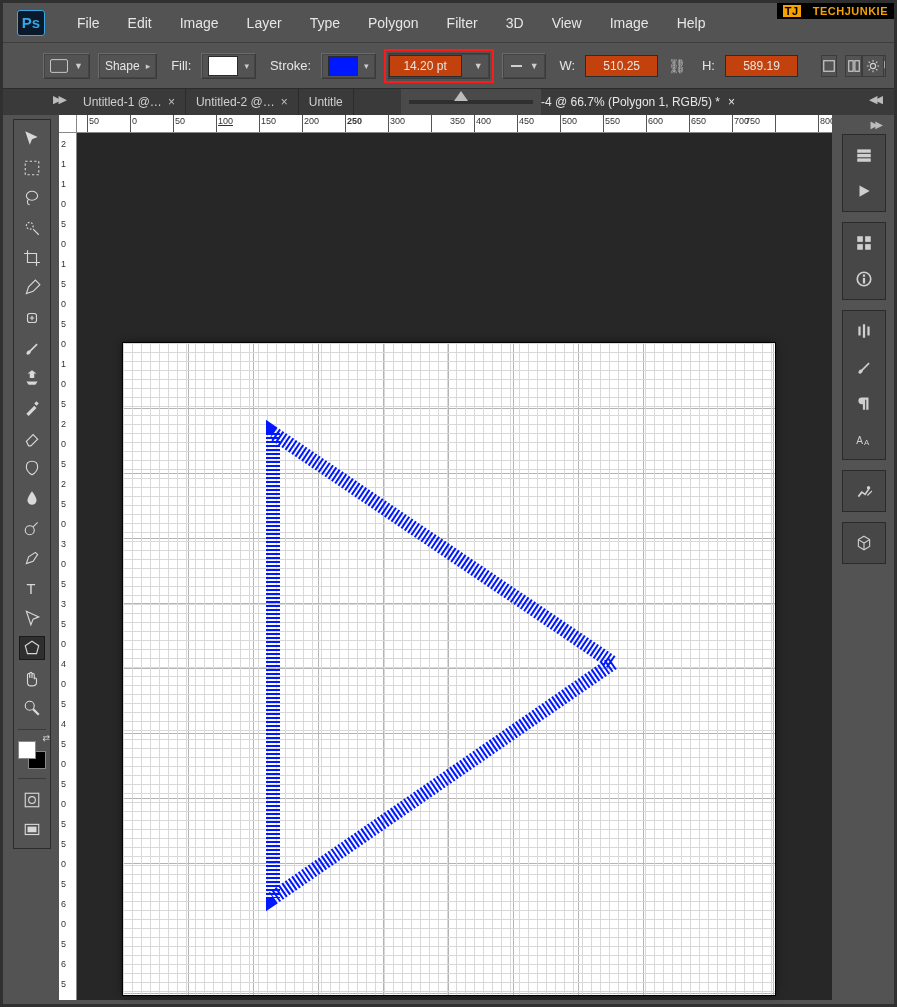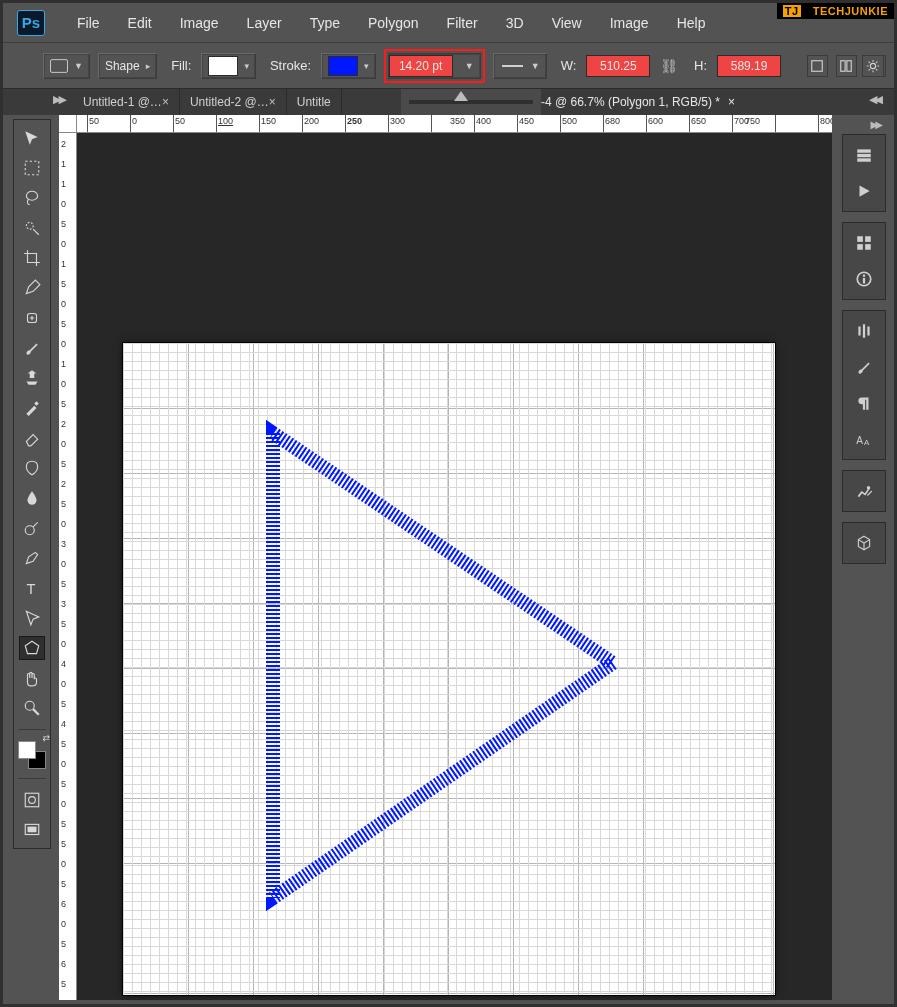--- a/index.html
+++ b/index.html
@@ -17,31 +17,31 @@
   .options-bar { height: 46px; background: #535353; display:flex; align-items:center; padding: 0 8px 0 40px; gap: 8px; color:#e6e6e6; font-size:13px; border-bottom:1px solid #2b2b2b; position:relative;}
   .opt-btn { background:#535353; border:1px solid #3b3b3b; border-top-color:#6a6a6a; border-left-color:#6a6a6a; height:26px; display:flex; align-items:center; padding:0 6px; color:#e6e6e6; font-size:12px; box-shadow: inset 0 0 0 1px #444;}
   .opt-btn .caret{ margin-left:6px; font-size:9px; color:#ccc;}
   .shape-ico { width:18px;height:16px;border:1.5px solid #d0d0d0; border-radius:2px; display:inline-block; transform:scaleY(.85);} 
   .swatch { width:30px;height:20px; border:1px solid #2b2b2b;}
   .swatch-white{background:#fff;}
   .swatch-blue{background:#0018ff;}
   .opt-label{margin:0 2px 0 6px;}
   .stroke-width-box{display:flex;align-items:center;border:2px solid #ff1a1a; padding:2px; gap:0;}
   .stroke-width-box .opt-btn{border-color:#3b3b3b;}
-  .num-field{background:#ef4444;border:1px solid #2b2b2b;color:#e6e6e6;font-size:12px;height:22px;width:64px;padding:0 4px;text-align:center;}
+  .num-field{background:#c2410c;border:1px solid #2b2b2b;color:#e6e6e6;font-size:12px;height:22px;width:73px;padding:0 4px;text-align:center;}
   .stroke-style{width:56px;}
   .stroke-style .line{flex:1;height:2px;background:#d0d0d0;margin:0 2px;}
   .link-ico{font-size:14px;color:#c8c8c8;padding:0 2px;}
   .opt-icon{width:22px;height:22px;border:1px solid #3b3b3b;display:flex;align-items:center;justify-content:center;background:#535353;}
   .opt-icon svg{width:14px;height:14px;stroke:#d0d0d0;fill:none;stroke-width:1.3;}
   .gear-container{position:absolute;right:10px;}
   
   
   .tab-strip{height:26px;background:#3a3a3a;display:flex;align-items:center;padding-left:70px;color:#d0d0d0;font-size:12px;position:relative;}
-  .doc-tab{display:flex;align-items:center;padding:0 10px;height:100%;border-right:1px solid #2b2b2b;}
+  .doc-tab{display:flex;align-items:center;gap:6px;padding:0 10px;height:100%;border-right:1px solid #2b2b2b;}
   .doc-tab .x{font-size:12px;color:#c0c0c0;}
   .mini-slider{position:absolute;left:398px;top:0;width:140px;height:26px;background:#4a4a4a;display:flex;align-items:center;}
   .mini-slider .rail{flex:1;height:4px;background:#2f2f2f;margin:0 8px;position:relative;}
   .mini-slider .thumb{position:absolute;top:-9px;left:36%;width:0;height:0;border-left:7px solid transparent;border-right:7px solid transparent;border-bottom:10px solid #bcbcbc;}
   .tab-rest{position:absolute;left:538px;top:0;height:26px;display:flex;align-items:center;font-size:12px;color:#e6e6e6;}
   .tab-strip .chevs{position:absolute;right:14px;top:4px;color:#bcbcbc;font-size:11px;letter-spacing:-3px;}
   .tab-strip .chevs-left{position:absolute;left:50px;top:4px;color:#bcbcbc;font-size:11px;letter-spacing:-3px;}
   
   
   .workspace{position:absolute;top:112px;left:56px;right:62px;bottom:4px;background:#14532d;}
@@ -209,21 +209,21 @@
       <div class="lbl" style="left: 313px;">300</div>
       <div class="tick" style="left: 354px;"></div>
       <div class="lbl" style="left: 356px; margin-left: 17px;">350</div>
       <div class="tick" style="left: 397px;"></div>
       <div class="lbl" style="left: 399px;">400</div>
       <div class="tick" style="left: 440px;"></div>
       <div class="lbl" style="left: 442px;">450</div>
       <div class="tick" style="left: 483px;"></div>
       <div class="lbl" style="left: 485px;">500</div>
       <div class="tick" style="left: 526px;"></div>
-      <div class="lbl" style="left: 528px;">680</div>
+      <div class="lbl" style="left: 528px;">550</div>
       <div class="tick" style="left: 569px;"></div>
       <div class="lbl" style="left: 571px;">600</div>
       <div class="tick" style="left: 612px;"></div>
       <div class="lbl" style="left: 614px;">650</div>
       <div class="tick" style="left: 655px;"></div>
       <div class="lbl" style="left: 657px;">700</div>
       <div class="tick" style="left: 698px;"></div>
       <div class="lbl" style="left: 668px;">750</div>
       <div class="tick" style="left: 741px;"></div>
       <div class="lbl" style="left: 743px;">800</div>

